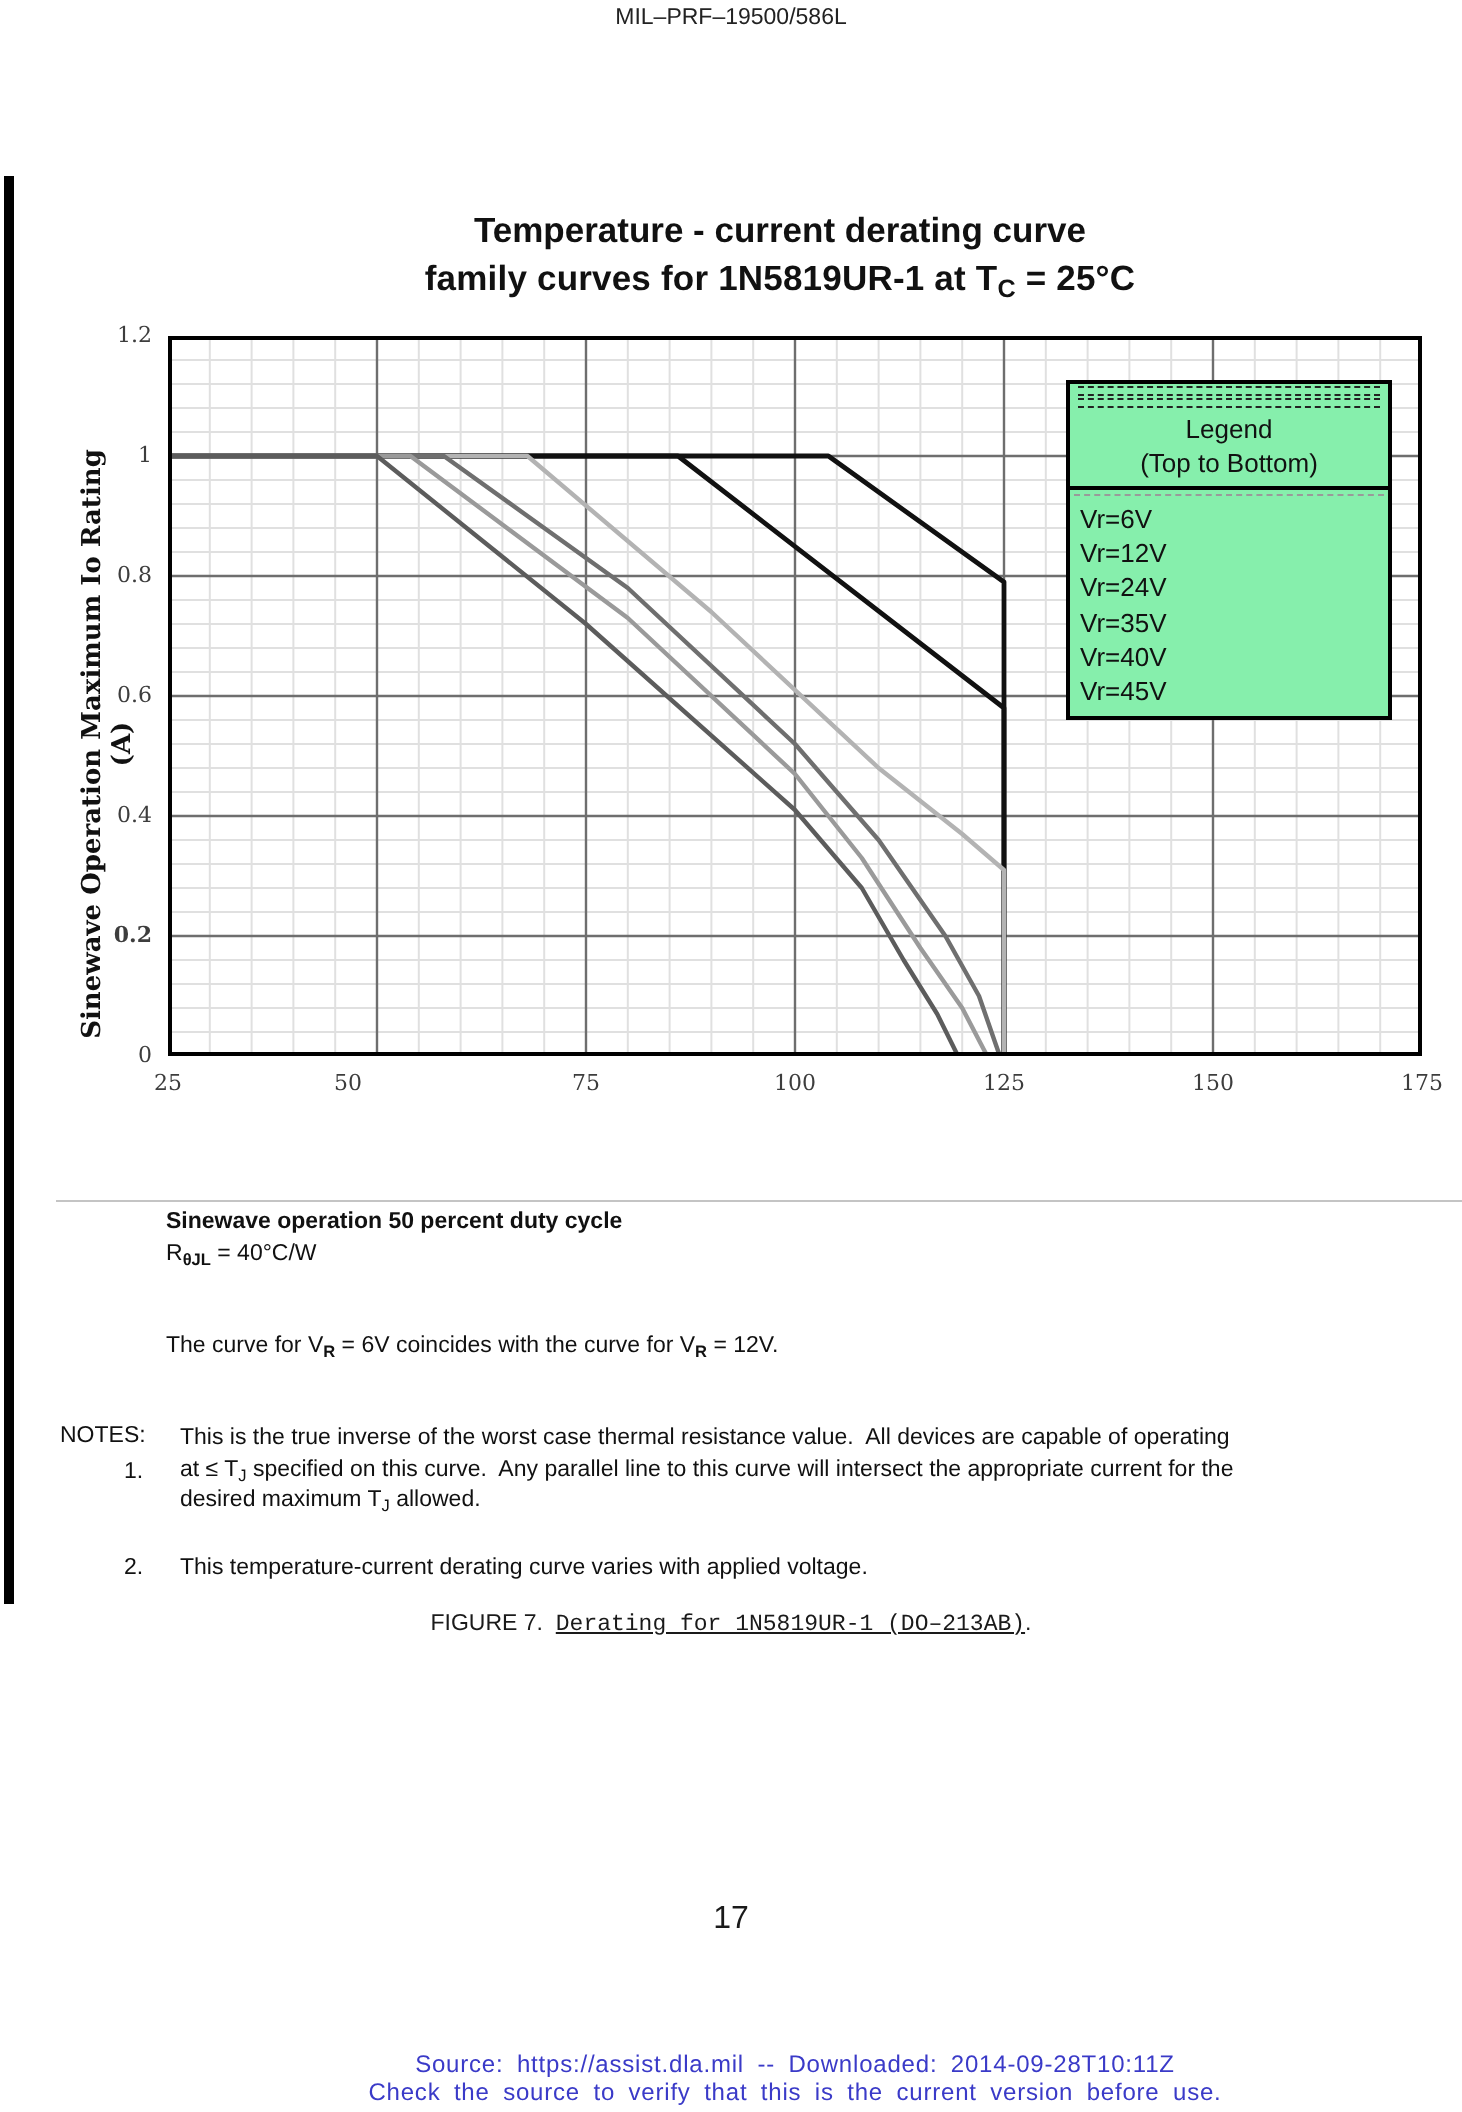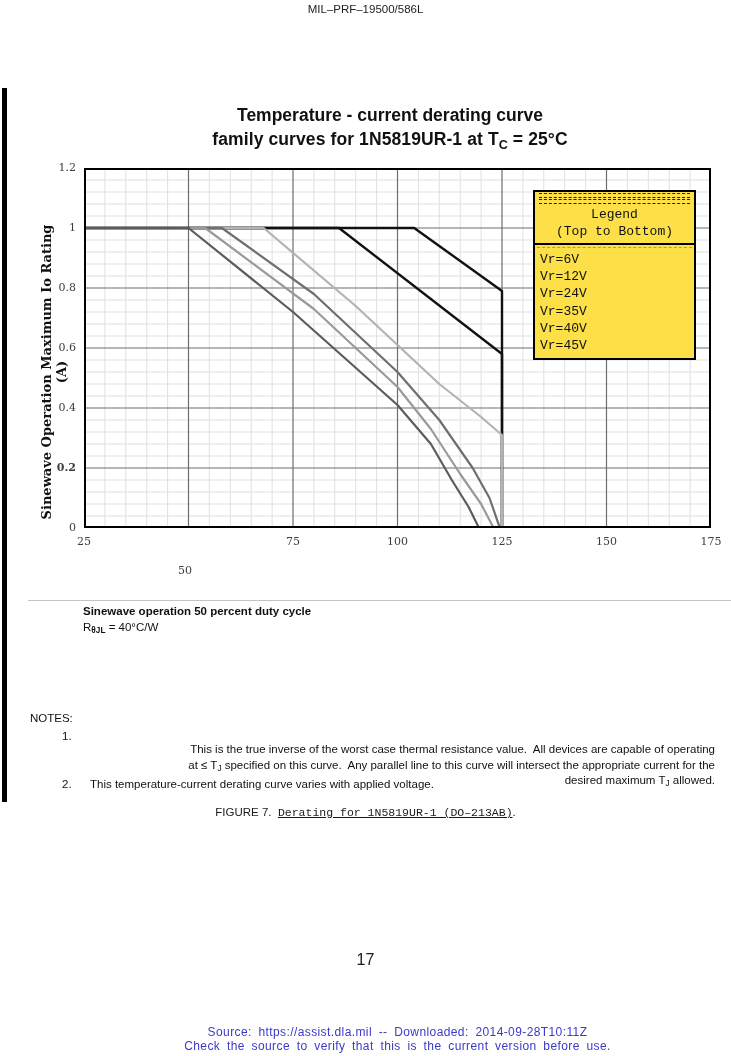--- a/index.html
+++ b/index.html
@@ -15,22 +15,22 @@
   .y-ticks{left:38px;top:168px;width:38px;height:360px;}
   .y-ticks span{position:absolute;right:0;width:38px;text-align:right;
      font-family:"DejaVu Serif","Liberation Serif",serif;font-size:11px;color:#3d3d3d;}
   .x-ticks{left:84px;top:535px;width:627px;height:16px;}
   .x-ticks span{position:absolute;width:36px;margin-left:-18px;text-align:center;
      font-family:"DejaVu Serif","Liberation Serif",serif;font-size:11px;color:#3d3d3d;}
   .y-title{left:-112px;top:363px;width:320px;height:18px;text-align:center;
      transform:rotate(-90deg);font-family:"DejaVu Serif","Liberation Serif",serif;
      font-weight:bold;font-size:13px;color:#111;}
   .x-title{left:84px;top:557px;width:627px;text-align:center;font-size:13.5px;color:#222;}
-  .legend{left:533px;top:190px;width:163px;height:170px;background:#fde047;border:2px solid #000;
-     font-family:Liberation Mono, monospace;font-size:13px;color:#111;box-sizing:border-box;}
+  .legend{left:533px;top:190px;width:163px;height:170px;background:#86efac;border:2px solid #000;
+     font-family:Liberation Sans, sans-serif;font-size:13px;color:#111;box-sizing:border-box;}
   .legend .dline{height:3px;margin:1px 4px 0 4px;border-top:1px dashed #222;border-bottom:1px dashed #222;}
   .legend .hdr{text-align:center;line-height:17px;padding-top:2px;border-bottom:2px solid #000;padding-bottom:3px;}
   .legend .gline{margin:2px 2px 1px 2px;border-top:1px dashed #9a9a9a;height:2px;}
   .legend .items div{padding-left:5px;line-height:17.2px;}
   .divider{left:28px;top:600px;width:703px;border-top:1px solid #c4c4c4;height:0;}
   .body-txt{font-size:11.5px;line-height:15px;color:#111;}
   .notes-label{left:30px;top:711px;}
   .note-num{width:20px;text-align:left;}
   .note-body{width:625px;line-height:15.6px;}
   .caption{left:0;top:806px;width:731px;font-size:11.5px;}
@@ -135,21 +135,21 @@
       <span style="top: 353px;">0</span>
       <span style="top: 293px; font-weight: bold;">0.2</span>
       <span style="top: 233px;">0.4</span>
       <span style="top: 173px;">0.6</span>
       <span style="top: 113px;">0.8</span>
       <span style="top: 53px;">1</span>
       <span style="top: -7px;">1.2</span>
     </div>
   <div class="abs x-ticks" id="x-ticks">
       <span style="left: 0px;">25</span>
-      <span style="left: 101px; margin-top: 29px;">50</span>
+      <span style="left: 90px;">50</span>
       <span style="left: 209px;">75</span>
       <span style="left: 313.5px;">100</span>
       <span style="left: 418px;">125</span>
       <span style="left: 522.5px;">150</span>
       <span style="left: 627px;">175</span>
     </div>
 
 
   <div class="abs legend">
     <div class="dline"></div>
@@ -166,25 +166,26 @@
         <div>Vr=35V</div>
         <div>Vr=40V</div>
         <div>Vr=45V</div>
       </div>
   </div>
 
   <div class="abs divider"></div>
 
   <div class="abs body-txt" style="left:83px;top:604px;font-weight:bold;">Sinewave operation 50 percent duty cycle</div>
   <div class="abs body-txt" style="left:83px;top:620px;"><span>R</span><sub class="b" style="font-weight: bold;">θJL</sub><span> = 40°C/W</span></div>
+  <div class="abs body-txt" style="left:83px;top:666px;"><span>The curve for V</span><sub class="b" style="font-weight: bold;">R</sub><span> = 6V coincides with the curve for V</span><sub class="b" style="font-weight: bold;">R</sub><span> = 12V.</span></div>
 
   <div class="abs body-txt notes-label">NOTES:</div>
 
   <div class="abs body-txt note-num" style="left:62px;top:729px;">1.</div>
-  <div class="abs body-txt note-body" style="left:90px;top:742px;text-align:right;" id="note-1-body">
+  <div class="abs body-txt note-body" style="left:90px;top:712px;" id="note-1-body">
       <div><span>This is the true inverse of the worst case thermal resistance value.&nbsp; All devices are capable of operating</span></div>
       <div><span>at ≤ T</span><sub>J</sub><span> specified on this curve.&nbsp; Any parallel line to this curve will intersect the appropriate current for the</span></div>
       <div><span>desired maximum T</span><sub>J</sub><span> allowed.</span></div>
     </div>
 
   <div class="abs body-txt note-num" style="left:62px;top:777px;">2.</div>
   <div class="abs body-txt note-body" style="left:90px;top:777px;" id="note-2-body">
       <div><span>This temperature-current derating curve varies with applied voltage.</span></div>
     </div>
 

